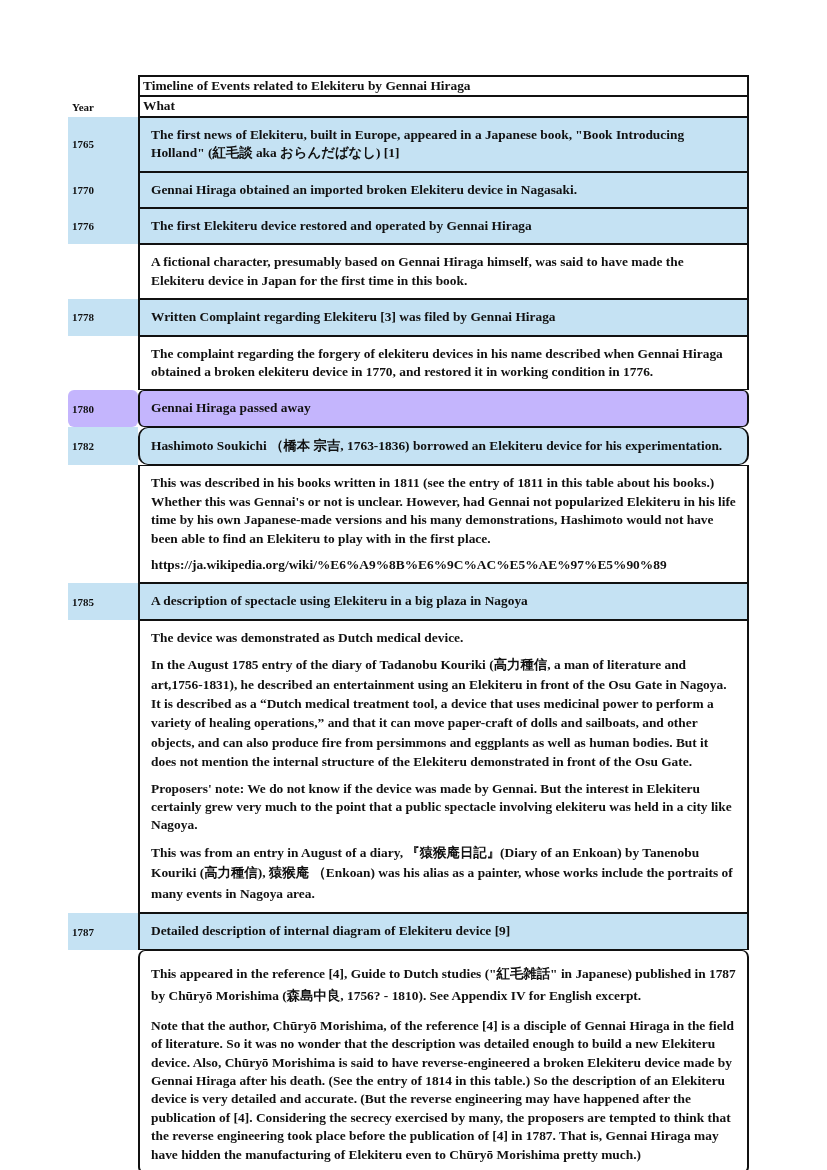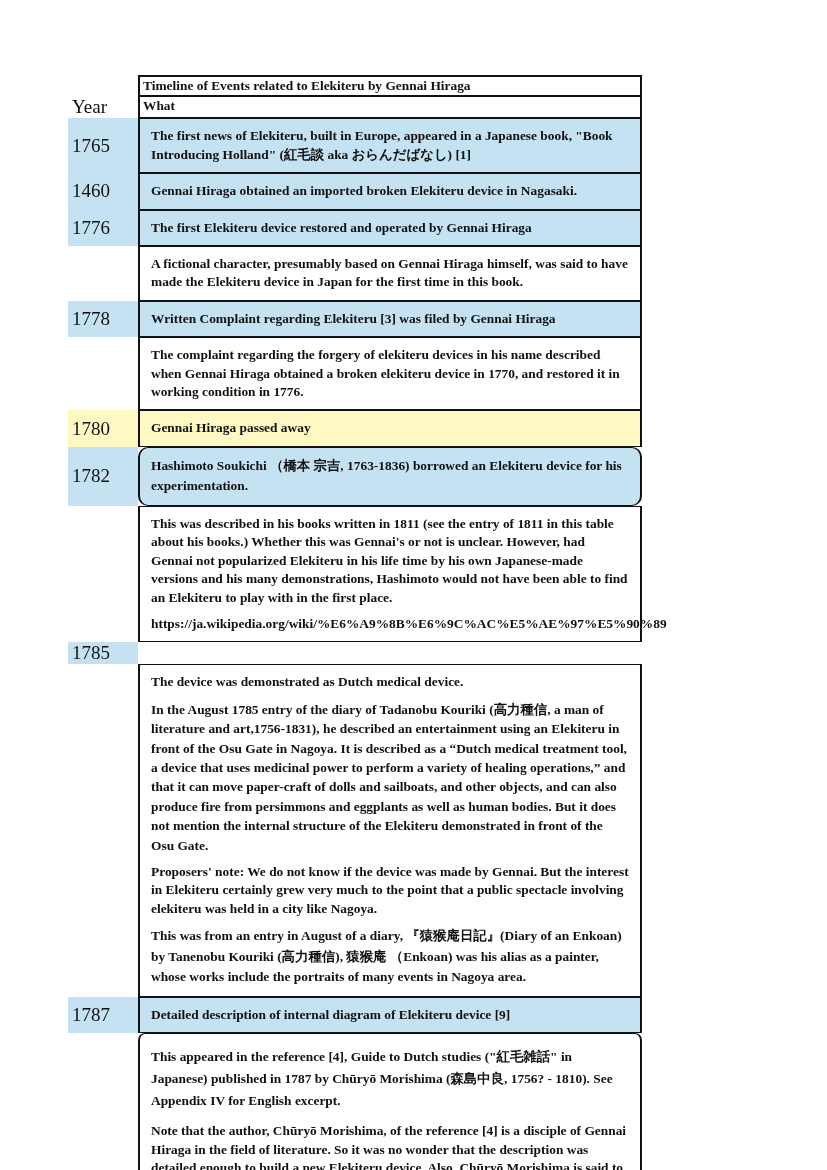--- a/index.html
+++ b/index.html
@@ -1,25 +1,25 @@
 <!DOCTYPE html>
 <html><head>
 <meta charset="utf-8">
 <style>
   html, body { margin:0; padding:0; background:#ffffff; }
   body { width:827px; height:1170px; position:relative; overflow:hidden;
          font-family:"Liberation Serif", "DejaVu Serif", serif; color:#111; }
   .sheet { position:absolute; left:68px; top:75px; width:681px; }
   .row { display:flex; position:relative; }
-  .year { width:70px; flex:none; font-weight:normal; font-size:19px; padding-left:4px;
+  .year { width:70px; flex:none; font-weight:bold; font-size:11px; padding-left:4px;
           box-sizing:border-box; display:flex; align-items:center;text-align:right; }
-  .what { width:504px; flex:none; box-sizing:border-box; border:2px solid #111; border-top-width:1px; border-bottom-width:1px;
+  .what { width:611px; flex:none; box-sizing:border-box; border:2px solid #111; border-top-width:1px; border-bottom-width:1px;
           font-weight:bold; font-size:13.4px; line-height:18.4px; padding:0 3px; }
   .blue { background:#c5e2f3; }
-  .yellow { background:#fef9c3; }
+  .yellow { background:#c4b5fd;border-radius:6px; }
   .white { background:#ffffff; }
   .first .what { border-top-width:2px; }
   .last .what { border-bottom-width:2px;border-radius:7px; }
   .p { margin:8px; }
   .tall { line-height:20.5px;border-radius:10px; }
 </style>
 </head>
 <body>
 
 <div class="sheet">
@@ -35,21 +35,21 @@
   </div>
 
   <div class="row">
     <div class="year blue">1765</div>
     <div class="what blue">
         <p class="p">The first news of Elekiteru, built in Europe, appeared in a Japanese book, "Book Introducing Holland" (紅毛談 aka おらんだばなし) [1]</p>
       </div>
   </div>
 
   <div class="row">
-    <div class="year blue">1460</div>
+    <div class="year blue">1770</div>
     <div class="what blue">
         <p class="p">Gennai Hiraga obtained an imported broken Elekiteru device in Nagasaki.</p>
       </div>
   </div>
 
   <div class="row">
     <div class="year blue">1776</div>
     <div class="what blue">
         <p class="p">The first Elekiteru device restored and operated by Gennai Hiraga</p>
       </div>
@@ -94,20 +94,23 @@
   <div class="row">
     <div class="year"></div>
     <div class="what white">
       <p class="p">This was described in his books written in 1811 (see the entry of 1811 in this table about his books.) Whether this was Gennai's or not is unclear. However, had Gennai not popularized Elekiteru in his life time by his own Japanese-made versions and his many demonstrations, Hashimoto would not have been able to find an Elekiteru to play with in the first place.</p>
       <p class="p">https://ja.wikipedia.org/wiki/%E6%A9%8B%E6%9C%AC%E5%AE%97%E5%90%89</p>
     </div>
   </div>
 
   <div class="row">
     <div class="year blue">1785</div>
+    <div class="what blue">
+        <p class="p">A description of spectacle using Elekiteru in a big plaza in Nagoya</p>
+      </div>
   </div>
 
   <div class="row">
     <div class="year"></div>
     <div class="what white">
       <p class="p">The device was demonstrated as Dutch medical device.</p>
       <p class="p" style="margin-top:3px;line-height:19.4px;">In the August 1785 entry of the diary of Tadanobu Kouriki (高力種信, a man of literature and art,1756-1831), he described an entertainment using an Elekiteru in front of the Osu Gate in Nagoya. It is described as a “Dutch medical treatment tool, a device that uses medicinal power to perform a variety of healing operations,” and that it can move paper-craft of dolls and sailboats, and other objects, and can also produce fire from persimmons and eggplants as well as human bodies. But it does not mention the internal structure of the Elekiteru demonstrated in front of the Osu Gate.</p>
       <p class="p">Proposers' note: We do not know if the device was made by Gennai. But the interest in Elekiteru certainly grew very much to the point that a public spectacle involving elekiteru was held in a city like Nagoya.</p>
       <p class="p" style="margin-top:4px;line-height:20.5px;">This was from an entry in August of a diary, 『猿猴庵日記』(Diary of an Enkoan) by Tanenobu Kouriki (高力種信), 猿猴庵 （Enkoan) was his alias as a painter, whose works include the portraits of many events in Nagoya area.</p>
     </div>

